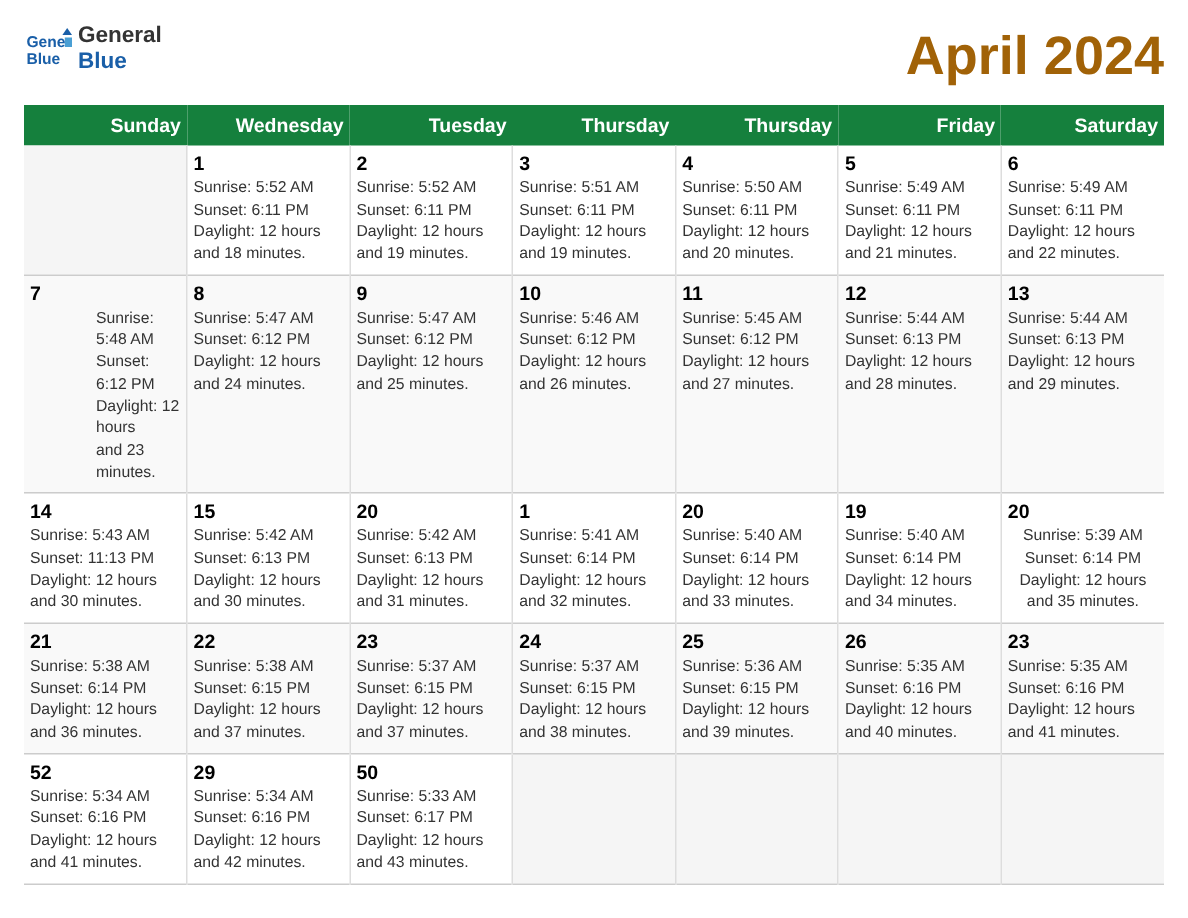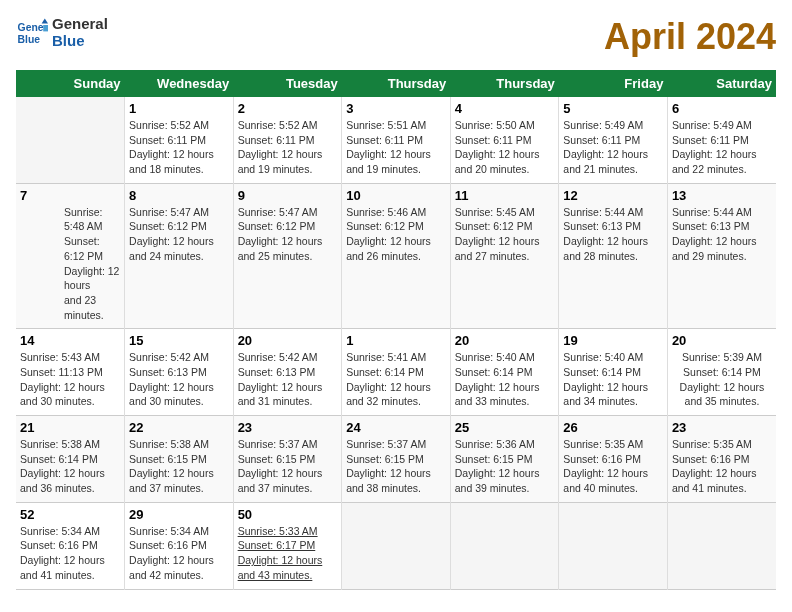--- a/index.html
+++ b/index.html
@@ -323,21 +323,21 @@
         </td>
         <td>
           <span class="day-num">29</span>
           <div class="day-info" style="white-space: pre-line;">Sunrise: 5:34 AM
 Sunset: 6:16 PM
 Daylight: 12 hours
 and 42 minutes.</div>
         </td>
         <td>
           <span class="day-num">50</span>
-          <div class="day-info" style="white-space: pre-line; text-decoration: underline;">Sunrise: 5:33 AM
+          <div class="day-info" style="white-space: pre-line;">Sunrise: 5:33 AM
 Sunset: 6:17 PM
 Daylight: 12 hours
 and 43 minutes.</div>
         </td>
         <td class="empty-cell"></td>
         <td class="empty-cell"></td>
         <td class="empty-cell"></td>
         <td class="empty-cell"></td>
       </tr>
     </tbody>

